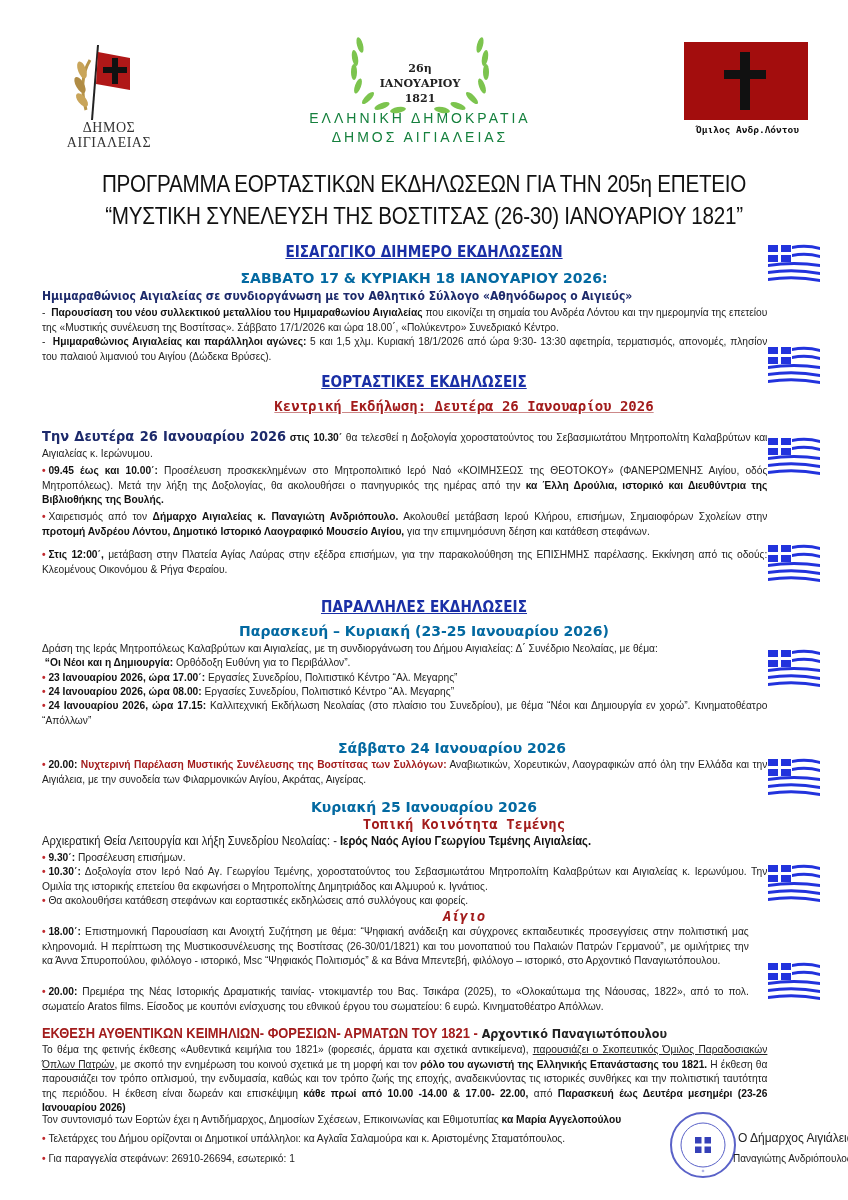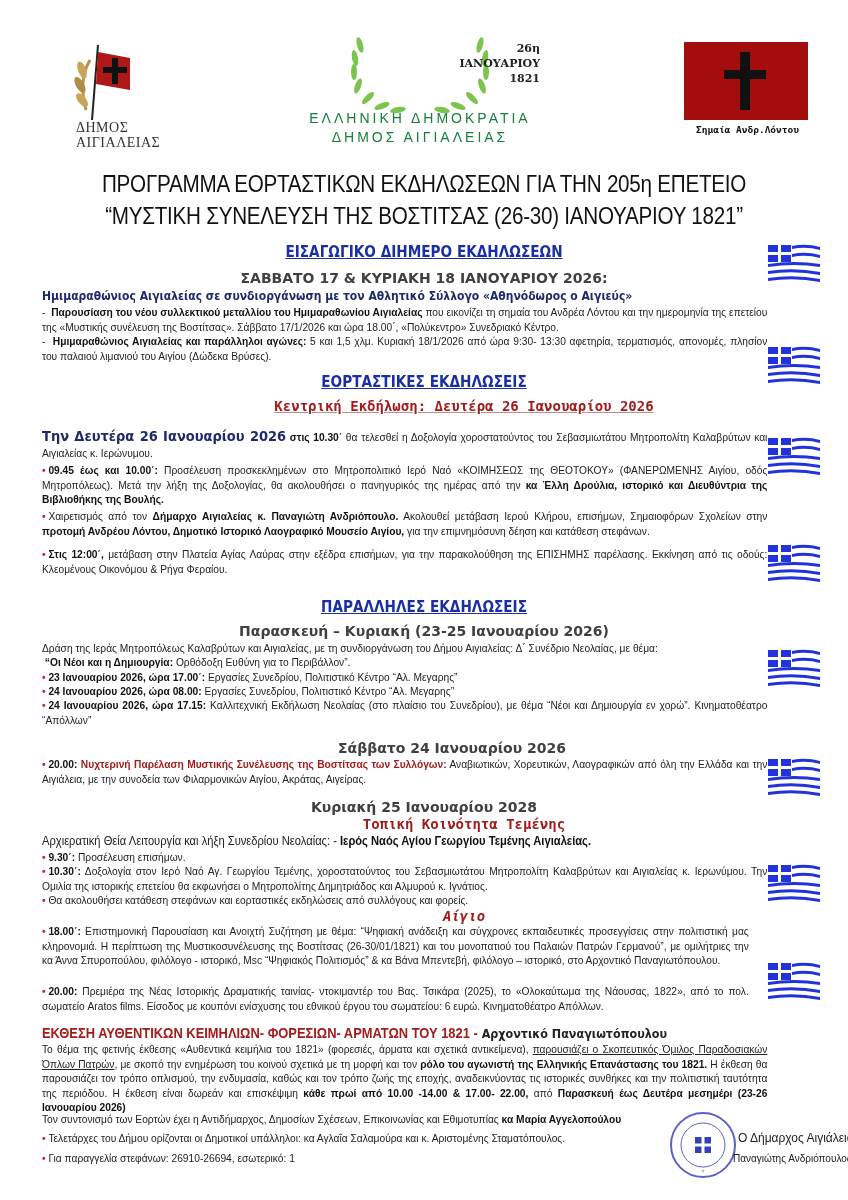--- a/index.html
+++ b/index.html
@@ -1,32 +1,32 @@
 <!DOCTYPE html>
 <html><head>
 <meta charset="utf-8">
 <style>
   html, body { margin:0; padding:0; background:#ffffff; }
   body { width:848px; height:1200px; position:relative; overflow:hidden; font-family:"Liberation Sans", sans-serif; color:#1a1a1a; }
   .abs { position:absolute; }
   
   #logo-left { left:60px; top:40px; width:90px; height:110px; }
-  #logo-left .lbl { position:absolute; left:16px; width:90px; text-align:left; font-family:"Liberation Serif", serif; font-size:14px; color:#333; letter-spacing:0.5px; line-height:15px; }
+  #logo-left .lbl { position:absolute; left:4px; width:90px; text-align:center; font-family:"Liberation Serif", serif; font-size:14px; color:#333; letter-spacing:0.5px; line-height:15px; }
   #logo-center { left:300px; top:30px; width:240px; height:120px; }
-  #logo-center .wreath-text { position:absolute; left:0; width:240px; text-align:right; font-family:"DejaVu Serif", serif; font-weight:bold; font-size:11px; color:#222; }
+  #logo-center .wreath-text { position:absolute; left:0; width:240px; text-align:center; font-family:"DejaVu Serif", serif; font-weight:bold; font-size:11px; color:#222;margin-top:20px; }
   #logo-center .cap { position:absolute; left:0; width:240px; text-align:center; font-family:"Liberation Sans", sans-serif; font-size:14px; letter-spacing:3px; color:#15803d; }
   #logo-right { left:680px; top:40px; width:135px; height:100px; }
   #logo-right .cap { position:absolute; left:0; top:84px; width:135px; text-align:center; font-family:"DejaVu Sans Mono", monospace; font-weight:bold; font-size:9.5px; color:#111; }
 
   .main-title { left:30px; width:788px; text-align:center; font-family:"Liberation Sans", sans-serif; font-size:24px; letter-spacing:-0.3px; color:#111; transform:scaleX(0.86); transform-origin:center; white-space:nowrap; }
 
   .sec-h { left:0; width:848px; text-align:center; font-family:"DejaVu Sans", sans-serif; font-weight:bold; font-size:15.5px; color:#1a2fa6; text-decoration:underline; transform:scaleX(0.88); white-space:nowrap; }
   .sub-h-red { left:0; width:848px; text-align:center; font-family:"DejaVu Sans Mono", monospace; font-weight:bold; font-size:14px; color:#a21c1c; white-space:nowrap;margin-left:40px; }
   .sub-h-red.ul { text-decoration:underline; text-decoration-color:#c88; }
-  .sub-h-navy { left:0; width:848px; text-align:center; font-family:"DejaVu Sans", sans-serif; font-weight:bold; font-size:14px; color:#404040; white-space:nowrap; }
+  .sub-h-navy { left:0; width:848px; text-align:center; font-family:"DejaVu Sans", sans-serif; font-weight:bold; font-size:14px; color:#0369a1; white-space:nowrap; }
 
   .txt { font-family:"Liberation Sans", sans-serif; font-size:11px; line-height:14.5px; color:#222; text-align:justify; transform:scaleX(0.93); transform-origin:left top; }
   .txt b { color:#111; }
   .bullet::before { content:"•"; color:#c0282d; font-weight:bold; margin-right:3px; }
   .red-b { color:#a21c1c; font-weight:bold; }
 
   .flag { width:52px; height:40px; }
 </style>
 </head>
 <body>
@@ -87,21 +87,21 @@
   <div class="cap" style="top:80px;">ΕΛΛΗΝΙΚΗ ΔΗΜΟΚΡΑΤΙΑ</div>
   <div class="cap" style="top:99px;">ΔΗΜΟΣ ΑΙΓΙΑΛΕΙΑΣ</div>
 </div>
 
 <div id="logo-right" class="abs">
   <svg width="135" height="82">
     <rect x="4" y="2" width="124" height="78" fill="#a30d0d"></rect>
     <rect x="60" y="12" width="10" height="58" fill="#111"></rect>
     <rect x="44" y="30" width="42" height="9" fill="#111"></rect>
   </svg>
-  <div class="cap">Σημαία Ανδρ.Λόντου</div>
+  <div class="cap">Όμιλος Ανδρ.Λόντου</div>
 </div>
 
 <div class="abs main-title" style="top:170px;">ΠΡΟΓΡΑΜΜΑ ΕΟΡΤΑΣΤΙΚΩΝ ΕΚΔΗΛΩΣΕΩΝ ΓΙΑ ΤΗΝ 205η ΕΠΕΤΕΙΟ</div>
 <div class="abs main-title" style="top:202px;">“ΜΥΣΤΙΚΗ ΣΥΝΕΛΕΥΣΗ ΤΗΣ ΒΟΣΤΙΤΣΑΣ (26-30)  ΙΑΝΟΥΑΡΙΟΥ 1821”</div>
 
 <svg class="abs flag" style="left:768px;top:243px;">
     <use href="#gr-flag"></use>
   </svg>
 <svg class="abs flag" style="left:768px;top:345px;">
     <use href="#gr-flag"></use>
@@ -144,21 +144,21 @@
 <div class="abs sub-h-navy" style="top:623px;text-align:center;">Παρασκευή – Κυριακή (23-25 Ιανουαρίου 2026)</div>
 <div class="abs txt" style="left:42px;top:641px;width:780px;">Δράση της Ιεράς Μητροπόλεως Καλαβρύτων και Αιγιαλείας, με τη συνδιοργάνωση του Δήμου Αιγιαλείας:  Δ΄ Συνέδριο Νεολαίας, με θέμα:</div>
 <div class="abs txt" style="left:42px;top:655px;width:780px;">&nbsp;<b>“Οι Νέοι και η Δημιουργία:</b><span> Ορθόδοξη Ευθύνη για το Περιβάλλον”.</span></div>
 <div class="abs txt bullet" style="left:42px;top:670px;width:780px;"><b>23 Ιανουαρίου 2026, ώρα 17.00΄:</b><span> Εργασίες Συνεδρίου, Πολιτιστικό Κέντρο “Αλ. Μεγαρης”</span></div>
 <div class="abs txt bullet" style="left:42px;top:684px;width:780px;"><b>24 Ιανουαρίου 2026, ώρα 08.00:</b><span> Εργασίες Συνεδρίου, Πολιτιστικό Κέντρο “Αλ. Μεγαρης”</span></div>
 <div class="abs txt bullet" style="left:42px;top:698px;width:780px;"><b>24 Ιανουαρίου 2026, ώρα 17.15:</b><span> Καλλιτεχνική Εκδήλωση Νεολαίας (στο πλαίσιο του Συνεδρίου), με θέμα “Νέοι και Δημιουργία εν χορώ”. Κινηματοθέατρο “Απόλλων”</span></div>
 
 <div class="abs sub-h-navy" style="top:740px;padding-left:28px;">Σάββατο 24 Ιανουαρίου 2026</div>
 <div class="abs txt bullet" style="left:42px;top:757px;width:780px;"><b>20.00:</b><span class="red-b"> Νυχτερινή Παρέλαση Μυστικής Συνέλευσης της Βοστίτσας των Συλλόγων:</span><span> Αναβιωτικών, Χορευτικών, Λαογραφικών από όλη την Ελλάδα και την Αιγιάλεια, με την συνοδεία των Φιλαρμονικών Αιγίου, Ακράτας, Αιγείρας.</span></div>
 
-<div class="abs sub-h-navy" style="top:799px;">Κυριακή 25 Ιανουαρίου 2028</div>
+<div class="abs sub-h-navy" style="top:799px;">Κυριακή 25 Ιανουαρίου 2026</div>
 <div class="abs sub-h-red" style="top:816px;">Τοπική Κοινότητα Τεμένης</div>
 <div class="abs txt" style="left:42px;top:834px;width:780px;font-size:12px;"><span>Αρχιερατική Θεία Λειτουργία και λήξη Συνεδρίου Νεολαίας: - </span><b>Ιερός Ναός Αγίου Γεωργίου Τεμένης Αιγιαλείας.</b></div>
 <div class="abs txt bullet" style="left:42px;top:850px;width:780px;"><b>9.30΄:</b><span> Προσέλευση επισήμων.</span></div>
 <div class="abs txt bullet" style="left:42px;top:864px;width:780px;"><b>10.30΄:</b><span> Δοξολογία στον Ιερό Ναό Αγ. Γεωργίου Τεμένης, χοροστατούντος του Σεβασμιωτάτου Μητροπολίτη Καλαβρύτων και Αιγιαλείας κ. Ιερωνύμου. Την Ομιλία της ιστορικής επετείου θα εκφωνήσει ο Μητροπολίτης Δημητριάδος και Αλμυρού κ. Ιγνάτιος.</span></div>
 <div class="abs txt bullet" style="left:42px;top:893px;width:780px;"><span>Θα ακολουθήσει κατάθεση στεφάνων και εορταστικές εκδηλώσεις από συλλόγους και φορείς.</span></div>
 
 <div class="abs sub-h-red" style="top:908px;font-style:italic;">Αίγιο</div>
 <div class="abs txt bullet" style="left:42px;top:924px;width:760px;"><b>18.00΄:</b><span> Επιστημονική Παρουσίαση και Ανοιχτή Συζήτηση με θέμα: “Ψηφιακή ανάδειξη και σύγχρονες εκπαιδευτικές προσεγγίσεις στην πολιτιστική μας κληρονομιά. Η περίπτωση της Μυστικοσυνέλευσης της Βοστίτσας (26-30/01/1821) και του μονοπατιού του Παλαιών Πατρών Γερμανού”, με ομιλήτριες την κα Άννα Σπυροπούλου, φιλόλογο - ιστορικό, Msc “Ψηφιακός Πολιτισμός” &amp; κα Βάνα Μπεντεβή, φιλόλογο – ιστορικό, στο Αρχοντικό Παναγιωτόπουλου.</span></div>
 <div class="abs txt bullet" style="left:42px;top:984px;width:760px;"><b>20.00:</b><span> Πρεμιέρα της Νέας Ιστορικής Δραματικής ταινίας- ντοκιμαντέρ του Βας. Τσικάρα (2025), το «Ολοκαύτωμα της Νάουσας, 1822», από το πολ. σωματείο Aratos films. Είσοδος με κουπόνι ενίσχυσης του εθνικού έργου του σωματείου: 6 ευρώ. Κινηματοθέατρο Απόλλων.</span></div>
 

